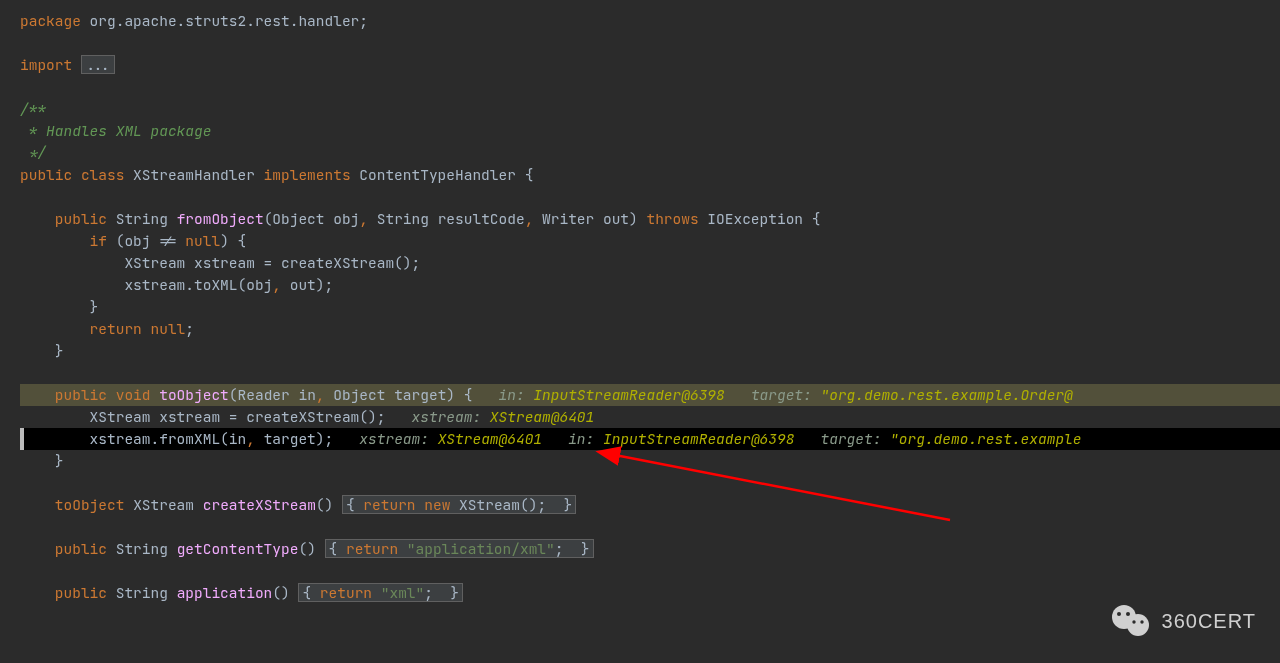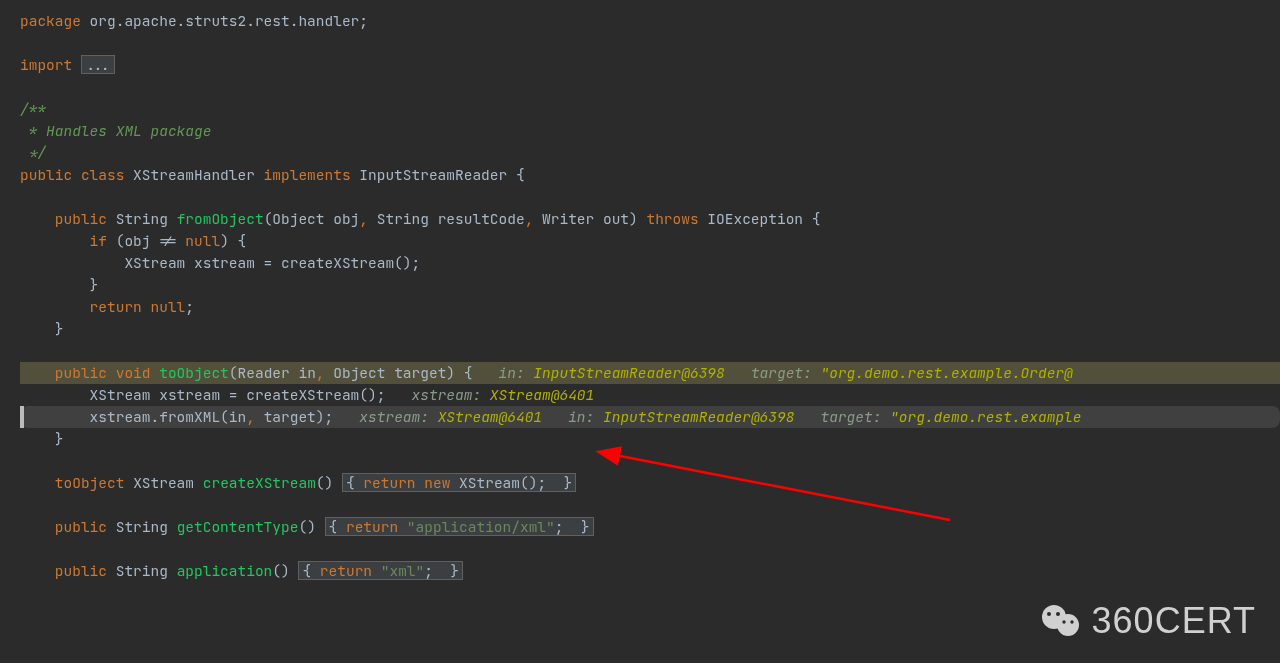--- a/index.html
+++ b/index.html
@@ -23,37 +23,36 @@
       padding-left: 8px;
       margin-left: 12px;
     }
     .line {
       white-space: pre;
       position: relative;
     }
     .kw { color: #cc7832; }
     .comment-doc { color: #629755; font-style: italic; }
     .string { color: #6a8759; }
-    .method { color: #22c55e; }
+    .method { color: #f0abfc; }
     .default { color: #a9b7c6; }
     .fold-box {
       background: #3c3f41;
       border: 1px solid #606060;
       padding: 0 3px;
       color: #a9b7c6;
       font-style: normal;
       display: inline-block;
       line-height: 17px;
     }
     .hl-warn {
       background: #52503a;
     }
     .hl-exec {
-      background: #404040;
-      border-radius: 8px;
+      background: #000000;
     }
     .caret-line {
       position: absolute;
       left: 0;
       top: 0;
       width: 4px;
       height: 22px;
       background: #bbbbbb;
     }
     .debug-label-g {
@@ -73,21 +72,21 @@
       pointer-events: none;
     }
     .watermark {
       position: absolute;
       bottom: 24px;
       right: 24px;
       display: flex;
       align-items: center;
       color: #d0d0d0;
       font-family: Arial, sans-serif;
-      font-size: 36px;
+      font-size: 20px;
       font-weight: 500;
       letter-spacing: 1px;
       gap: 10px;
     }
     .wm-icon {
       display: inline-flex;
     }
   </style>
 </head>
 <body>
@@ -99,30 +98,31 @@
 <div class="line">&nbsp;</div>
 
 <div class="line"><span class="kw">import </span><span class="fold-box">...</span></div>
 
 <div class="line">&nbsp;</div>
 
 <div class="line"><span class="comment-doc">/**</span></div>
 <div class="line"><span class="comment-doc"> * Handles XML package</span></div>
 <div class="line"><span class="comment-doc"> */</span></div>
 
-<div class="line"><span class="kw">public </span><span class="kw">class </span><span class="default">XStreamHandler </span><span class="kw">implements </span><span class="default">InputStreamReader </span><span class="default">{</span></div>
+<div class="line"><span class="kw">public </span><span class="kw">class </span><span class="default">XStreamHandler </span><span class="kw">implements </span><span class="default">ContentTypeHandler </span><span class="default">{</span></div>
 
 <div class="line">&nbsp;</div>
 
 <div class="line"><span>    </span><span class="kw">public </span><span class="default">String </span><span class="method">fromObject</span><span class="default">(Object obj</span><span class="kw">, </span><span class="default">String resultCode</span><span class="kw">, </span><span class="default">Writer out) </span><span class="kw">throws </span><span class="default">IOException </span><span class="default">{</span></div>
 
 <div class="line"><span>        </span><span class="kw">if </span><span class="default">(obj != </span><span class="kw">null</span><span class="default">) </span><span class="default">{</span></div>
 
 <div class="line"><span>            </span><span class="default">XStream xstream = createXStream()</span><span class="default">;</span></div>
 
+<div class="line"><span>            </span><span class="default">xstream.toXML(obj</span><span class="kw">, </span><span class="default">out)</span><span class="default">;</span></div>
 
 <div class="line"><span>        </span><span class="default">}</span></div>
 
 <div class="line"><span>        </span><span class="kw">return </span><span class="kw">null</span><span class="default">;</span></div>
 
 <div class="line"><span>    </span><span class="default">}</span></div>
 
 <div class="line">&nbsp;</div>
 
 <div class="line hl-warn"><span>    </span><span class="kw">public </span><span class="kw">void </span><span class="method">toObject</span><span class="default">(Reader in</span><span class="kw">, </span><span class="default">Object target) </span><span class="default">{</span>   <span class="debug-label-g">in: </span><span class="debug-value">InputStreamReader@6398</span>   <span class="debug-label-g">target: </span><span class="debug-value">"org.demo.rest.example.Order@</span></div>

